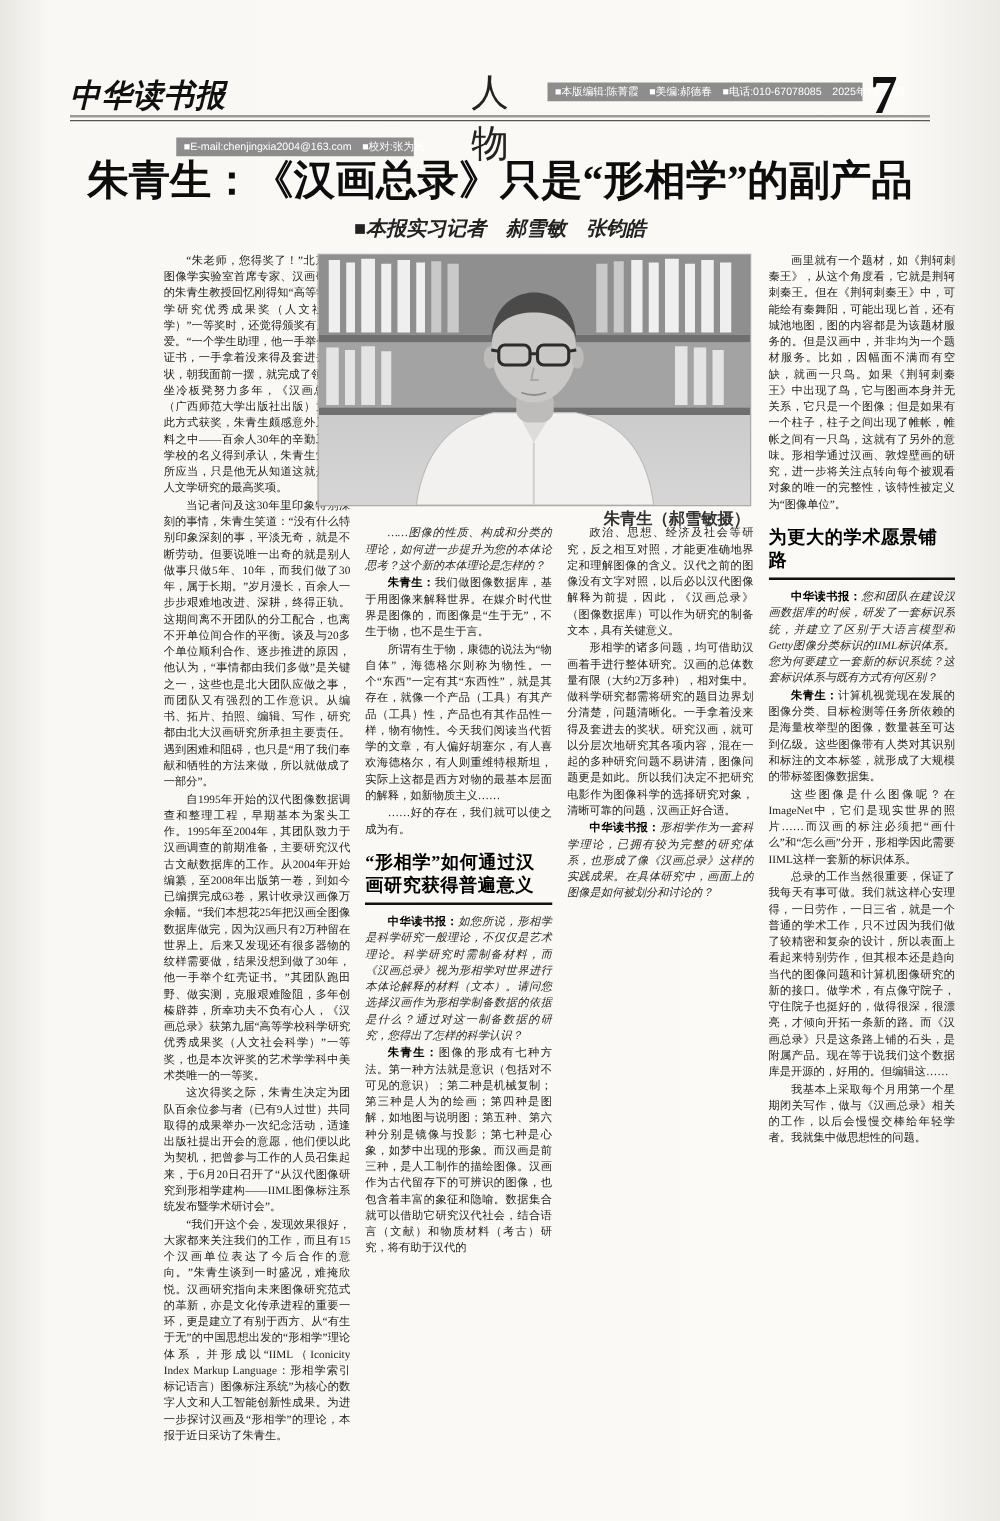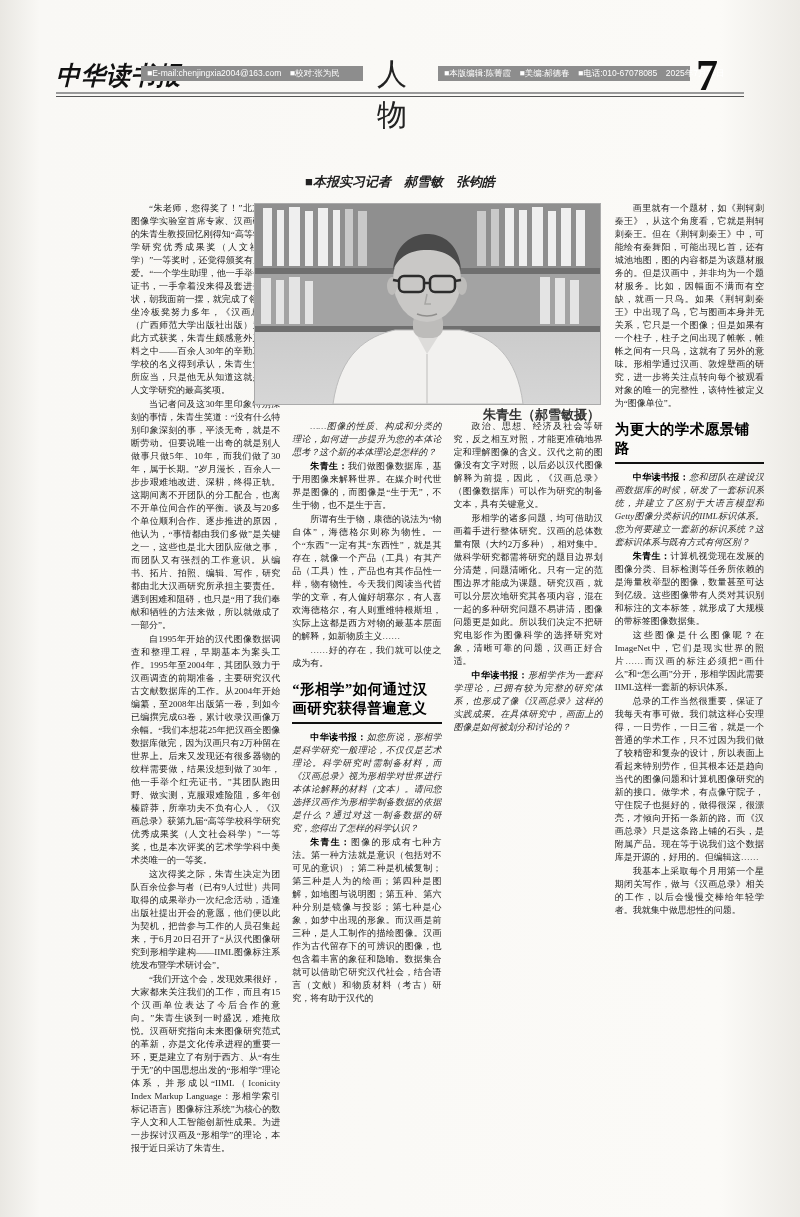--- a/index.html
+++ b/index.html
@@ -20,21 +20,21 @@
     position:absolute; left:0; top:2px; font-weight:bold; font-style:italic;
     font-size:24px; letter-spacing:1px; color:#111;
     font-family:"Liberation Serif","DejaVu Serif",serif;
     transform:scaleY(1.05);
   }
   .bar {
     position:absolute; top:8px; height:15px; background:#8d8d8d; color:#fff;
     font-family:"Liberation Sans","DejaVu Sans",sans-serif;
     font-size:8.5px; line-height:15px; white-space:nowrap; padding:0 6px;
   }
-  .bar.left  { left:85px;  width:222px; }
+  .bar.left  { left:85px;  width:190px;margin-top:44px; }
   .bar.right { left:382px; width:252px; text-align:right; }
   .section-title {
     position:absolute; left:300px; top:-4px; width:90px; text-align:center;
     font-size:30px; letter-spacing:18px; color:#222; font-weight:500;
     font-family:"Liberation Serif","DejaVu Serif",serif;
   }
   .page-num {
     position:absolute; left:640px; top:-8px; font-size:44px; font-weight:bold;
     font-family:"Liberation Serif","DejaVu Serif",serif; color:#111;
   }
@@ -42,21 +42,21 @@
   .rule-a { height:2px; background:#9a9a9a; }
   .rule-b { height:1px; background:#555; margin-top:2px; }
   
   .headline {
     position:absolute; top:122px; left:60px; width:680px; text-align:center;
     font-size:33px; font-weight:bold; color:#0d0d0d; letter-spacing:0px;
     font-family:"Liberation Serif","DejaVu Serif",serif;
   }
   .byline {
     position:absolute; top:173px; left:60px; width:680px; text-align:center;
-    font-size:13px; font-weight:bold; font-style:italic; color:#222;
+    font-size:16px; font-weight:bold; font-style:italic; color:#222;
   }
   
   .body-area { position:absolute; top:202px; left:88px; width:676px; height:962px; overflow:hidden; }
   .cols { display:flex; gap:12px; height:100%;margin-left:43px; }
   .col { width:160px; height:100%; overflow:hidden; }
   .col.under-photo { padding-top:218px; }
   .col p {
     font-size:9px; line-height:13px; text-align:justify; text-indent:2em;
     margin-bottom:1px; color:#1d1d1d;
   }
@@ -85,20 +85,21 @@
     <div class="bar left">■E-mail:chenjingxia2004@163.com　■校对:张为民</div>
     <div class="section-title">人物</div>
     <div class="bar right">■本版编辑:陈菁霞　■美编:郝德春　■电话:010-67078085　2025年7月30日</div>
     <div class="page-num">7</div>
   </div>
   <div class="rule-wrap">
     <div class="rule-a"></div>
       <div class="rule-b"></div>
   </div>
 
+  <h1 class="headline">朱青生：《汉画总录》只是“形相学”的副产品</h1>
   <div class="byline">■本报实习记者　郝雪敏　张钧皓</div>
 
   <div class="body-area">
     <div class="cols">
       <div class="col">
           <p class="para">“朱老师，您得奖了！”北京大学图像学实验室首席专家、汉画研究所的朱青生教授回忆刚得知“高等学校科学研究优秀成果奖（人文社会科学）”一等奖时，还觉得颁奖有几分可爱。“一个学生助理，他一手举个红壳证书，一手拿着没来得及套进去的奖状，朝我面前一摆，就完成了领奖”。坐冷板凳努力多年，《汉画总录》（广西师范大学出版社出版）竟以如此方式获奖，朱青生颇感意外又在意料之中——百余人30年的辛勤工作以学校的名义得到承认，朱青生觉得理所应当，只是他无从知道这就是中国人文学研究的最高奖项。</p>
           <p class="para">当记者问及这30年里印象特别深刻的事情，朱青生笑道：“没有什么特别印象深刻的事，平淡无奇，就是不断劳动。但要说唯一出奇的就是别人做事只做5年、10年，而我们做了30年，属于长期。”岁月漫长，百余人一步步艰难地改进、深耕，终得正轨。这期间离不开团队的分工配合，也离不开单位间合作的平衡。谈及与20多个单位顺利合作、逐步推进的原因，他认为，“事情都由我们多做”是关键之一，这些也是北大团队应做之事，而团队又有强烈的工作意识。从编书、拓片、拍照、编辑、写作，研究都由北大汉画研究所承担主要责任。遇到困难和阻碍，也只是“用了我们奉献和牺牲的方法来做，所以就做成了一部分”。</p>
           <p class="para">自1995年开始的汉代图像数据调查和整理工程，早期基本为案头工作。1995年至2004年，其团队致力于汉画调查的前期准备，主要研究汉代古文献数据库的工作。从2004年开始编纂，至2008年出版第一卷，到如今已编撰完成63卷，累计收录汉画像万余幅。“我们本想花25年把汉画全图像数据库做完，因为汉画只有2万种留在世界上。后来又发现还有很多器物的纹样需要做，结果没想到做了30年，他一手举个红壳证书。”其团队跑田野、做实测，克服艰难险阻，多年创榛辟莽，所幸功夫不负有心人，《汉画总录》获第九届“高等学校科学研究优秀成果奖（人文社会科学）”一等奖，也是本次评奖的艺术学学科中美术类唯一的一等奖。</p>
           <p class="para">这次得奖之际，朱青生决定为团队百余位参与者（已有9人过世）共同取得的成果举办一次纪念活动，适逢出版社提出开会的意愿，他们便以此为契机，把曾参与工作的人员召集起来，于6月20日召开了“从汉代图像研究到形相学建构——IIML图像标注系统发布暨学术研讨会”。</p>
           <p class="para">“我们开这个会，发现效果很好，大家都来关注我们的工作，而且有15个汉画单位表达了今后合作的意向。”朱青生谈到一时盛况，难掩欣悦。汉画研究指向未来图像研究范式的革新，亦是文化传承进程的重要一环，更是建立了有别于西方、从“有生于无”的中国思想出发的“形相学”理论体系，并形成以“IIML（Iconicity Index Markup Language：形相学索引标记语言）图像标注系统”为核心的数字人文和人工智能创新性成果。为进一步探讨汉画及“形相学”的理论，本报于近日采访了朱青生。</p>
@@ -108,21 +109,21 @@
           <p class="question">……图像的性质、构成和分类的理论，如何进一步提升为您的本体论思考？这个新的本体理论是怎样的？</p>
           <p class="answer"><strong>朱青生：</strong>我们做图像数据库，基于用图像来解释世界。在媒介时代世界是图像的，而图像是“生于无”，不生于物，也不是生于言。</p>
           <p class="para">所谓有生于物，康德的说法为“物自体”，海德格尔则称为物性。一个“东西”一定有其“东西性”，就是其存在，就像一个产品（工具）有其产品（工具）性，产品也有其作品性一样，物有物性。今天我们阅读当代哲学的文章，有人偏好胡塞尔，有人喜欢海德格尔，有人则重维特根斯坦，实际上这都是西方对物的最基本层面的解释，如新物质主义……</p>
           <p class="para">……好的存在，我们就可以使之成为有。</p>
           <h3 class="sec-head">“形相学”如何通过汉画研究获得普遍意义</h3>
           <p class="question"><strong>中华读书报：</strong>如您所说，形相学是科学研究一般理论，不仅仅是艺术理论。科学研究时需制备材料，而《汉画总录》视为形相学对世界进行本体论解释的材料（文本）。请问您选择汉画作为形相学制备数据的依据是什么？通过对这一制备数据的研究，您得出了怎样的科学认识？</p>
           <p class="answer"><strong>朱青生：</strong>图像的形成有七种方法。第一种方法就是意识（包括对不可见的意识）；第二种是机械复制；第三种是人为的绘画；第四种是图解，如地图与说明图；第五种、第六种分别是镜像与投影；第七种是心象，如梦中出现的形象。而汉画是前三种，是人工制作的描绘图像。汉画作为古代留存下的可辨识的图像，也包含着丰富的象征和隐喻。数据集合就可以借助它研究汉代社会，结合语言（文献）和物质材料（考古）研究，将有助于汉代的</p>
         </div>
       <div class="col under-photo">
           <p class="para">政治、思想、经济及社会等研究，反之相互对照，才能更准确地界定和理解图像的含义。汉代之前的图像没有文字对照，以后必以汉代图像解释为前提，因此，《汉画总录》（图像数据库）可以作为研究的制备文本，具有关键意义。</p>
-          <p class="para">形相学的诸多问题，均可借助汉画着手进行整体研究。汉画的总体数量有限（大约2万多种），相对集中。做科学研究都需将研究的题目边界划分清楚，问题清晰化。只有一定的范围边界才能成为课题。研究汉画，就可以分层次地研究其各项内容，混在一起的多种研究问题不易讲清，图像问题更是如此。所以我们决定不把研究电影作为图像科学的选择研究对象，清晰可靠的问题，汉画正好合适。</p>
+          <p class="para">形相学的诸多问题，均可借助汉画着手进行整体研究。汉画的总体数量有限（大约2万多种），相对集中。做科学研究都需将研究的题目边界划分清楚，问题清晰化。一手拿着没来得及套进去的奖状。研究汉画，就可以分层次地研究其各项内容，混在一起的多种研究问题不易讲清，图像问题更是如此。所以我们决定不把研究电影作为图像科学的选择研究对象，清晰可靠的问题，汉画正好合适。</p>
           <p class="question"><strong>中华读书报：</strong>形相学作为一套科学理论，已拥有较为完整的研究体系，也形成了像《汉画总录》这样的实践成果。在具体研究中，画面上的图像是如何被划分和讨论的？</p>
         </div>
       <div class="col">
           <p class="para">画里就有一个题材，如《荆轲刺秦王》，从这个角度看，它就是荆轲刺秦王。但在《荆轲刺秦王》中，可能绘有秦舞阳，可能出现匕首，还有城池地图，图的内容都是为该题材服务的。但是汉画中，并非均为一个题材服务。比如，因幅面不满而有空缺，就画一只鸟。如果《荆轲刺秦王》中出现了鸟，它与图画本身并无关系，它只是一个图像；但是如果有一个柱子，柱子之间出现了帷帐，帷帐之间有一只鸟，这就有了另外的意味。形相学通过汉画、敦煌壁画的研究，进一步将关注点转向每个被观看对象的唯一的完整性，该特性被定义为“图像单位”。</p>
           <h3 class="sec-head">为更大的学术愿景铺路</h3>
           <p class="question"><strong>中华读书报：</strong>您和团队在建设汉画数据库的时候，研发了一套标识系统，并建立了区别于大语言模型和Getty图像分类标识的IIML标识体系。您为何要建立一套新的标识系统？这套标识体系与既有方式有何区别？</p>
           <p class="answer"><strong>朱青生：</strong>计算机视觉现在发展的图像分类、目标检测等任务所依赖的是海量枚举型的图像，数量甚至可达到亿级。这些图像带有人类对其识别和标注的文本标签，就形成了大规模的带标签图像数据集。</p>
           <p class="para">这些图像是什么图像呢？在ImageNet中，它们是现实世界的照片……而汉画的标注必须把“画什么”和“怎么画”分开，形相学因此需要IIML这样一套新的标识体系。</p>
           <p class="para">总录的工作当然很重要，保证了我每天有事可做。我们就这样心安理得，一日劳作，一日三省，就是一个普通的学术工作，只不过因为我们做了较精密和复杂的设计，所以表面上看起来特别劳作，但其根本还是趋向当代的图像问题和计算机图像研究的新的接口。做学术，有点像守院子，守住院子也挺好的，做得很深，很漂亮，才倾向开拓一条新的路。而《汉画总录》只是这条路上铺的石头，是附属产品。现在等于说我们这个数据库是开源的，好用的。但编辑这……</p>
           <p class="para">我基本上采取每个月用第一个星期闭关写作，做与《汉画总录》相关的工作，以后会慢慢交棒给年轻学者。我就集中做思想性的问题。</p>

